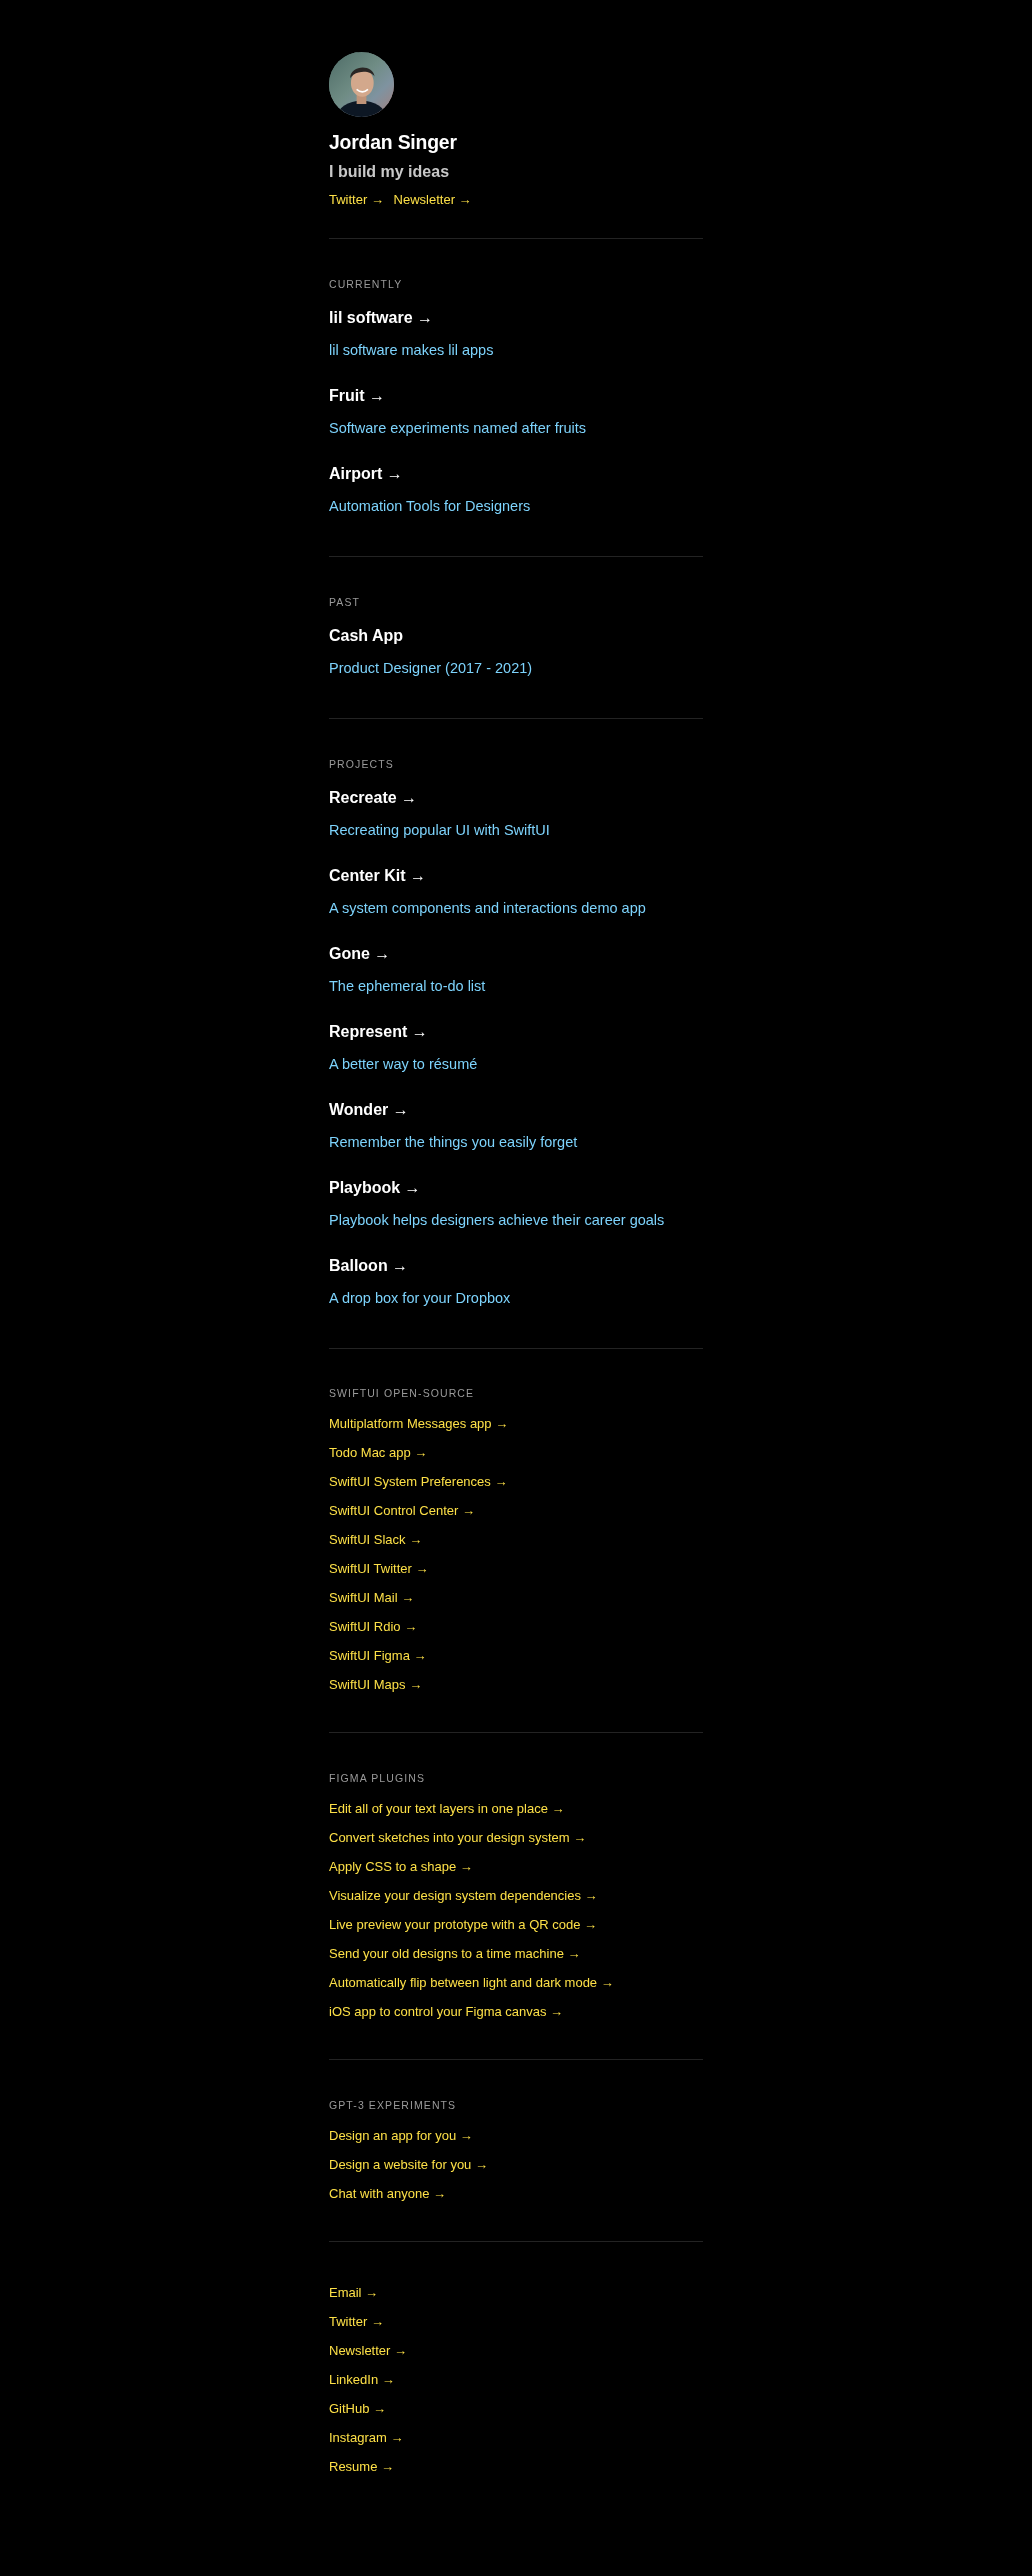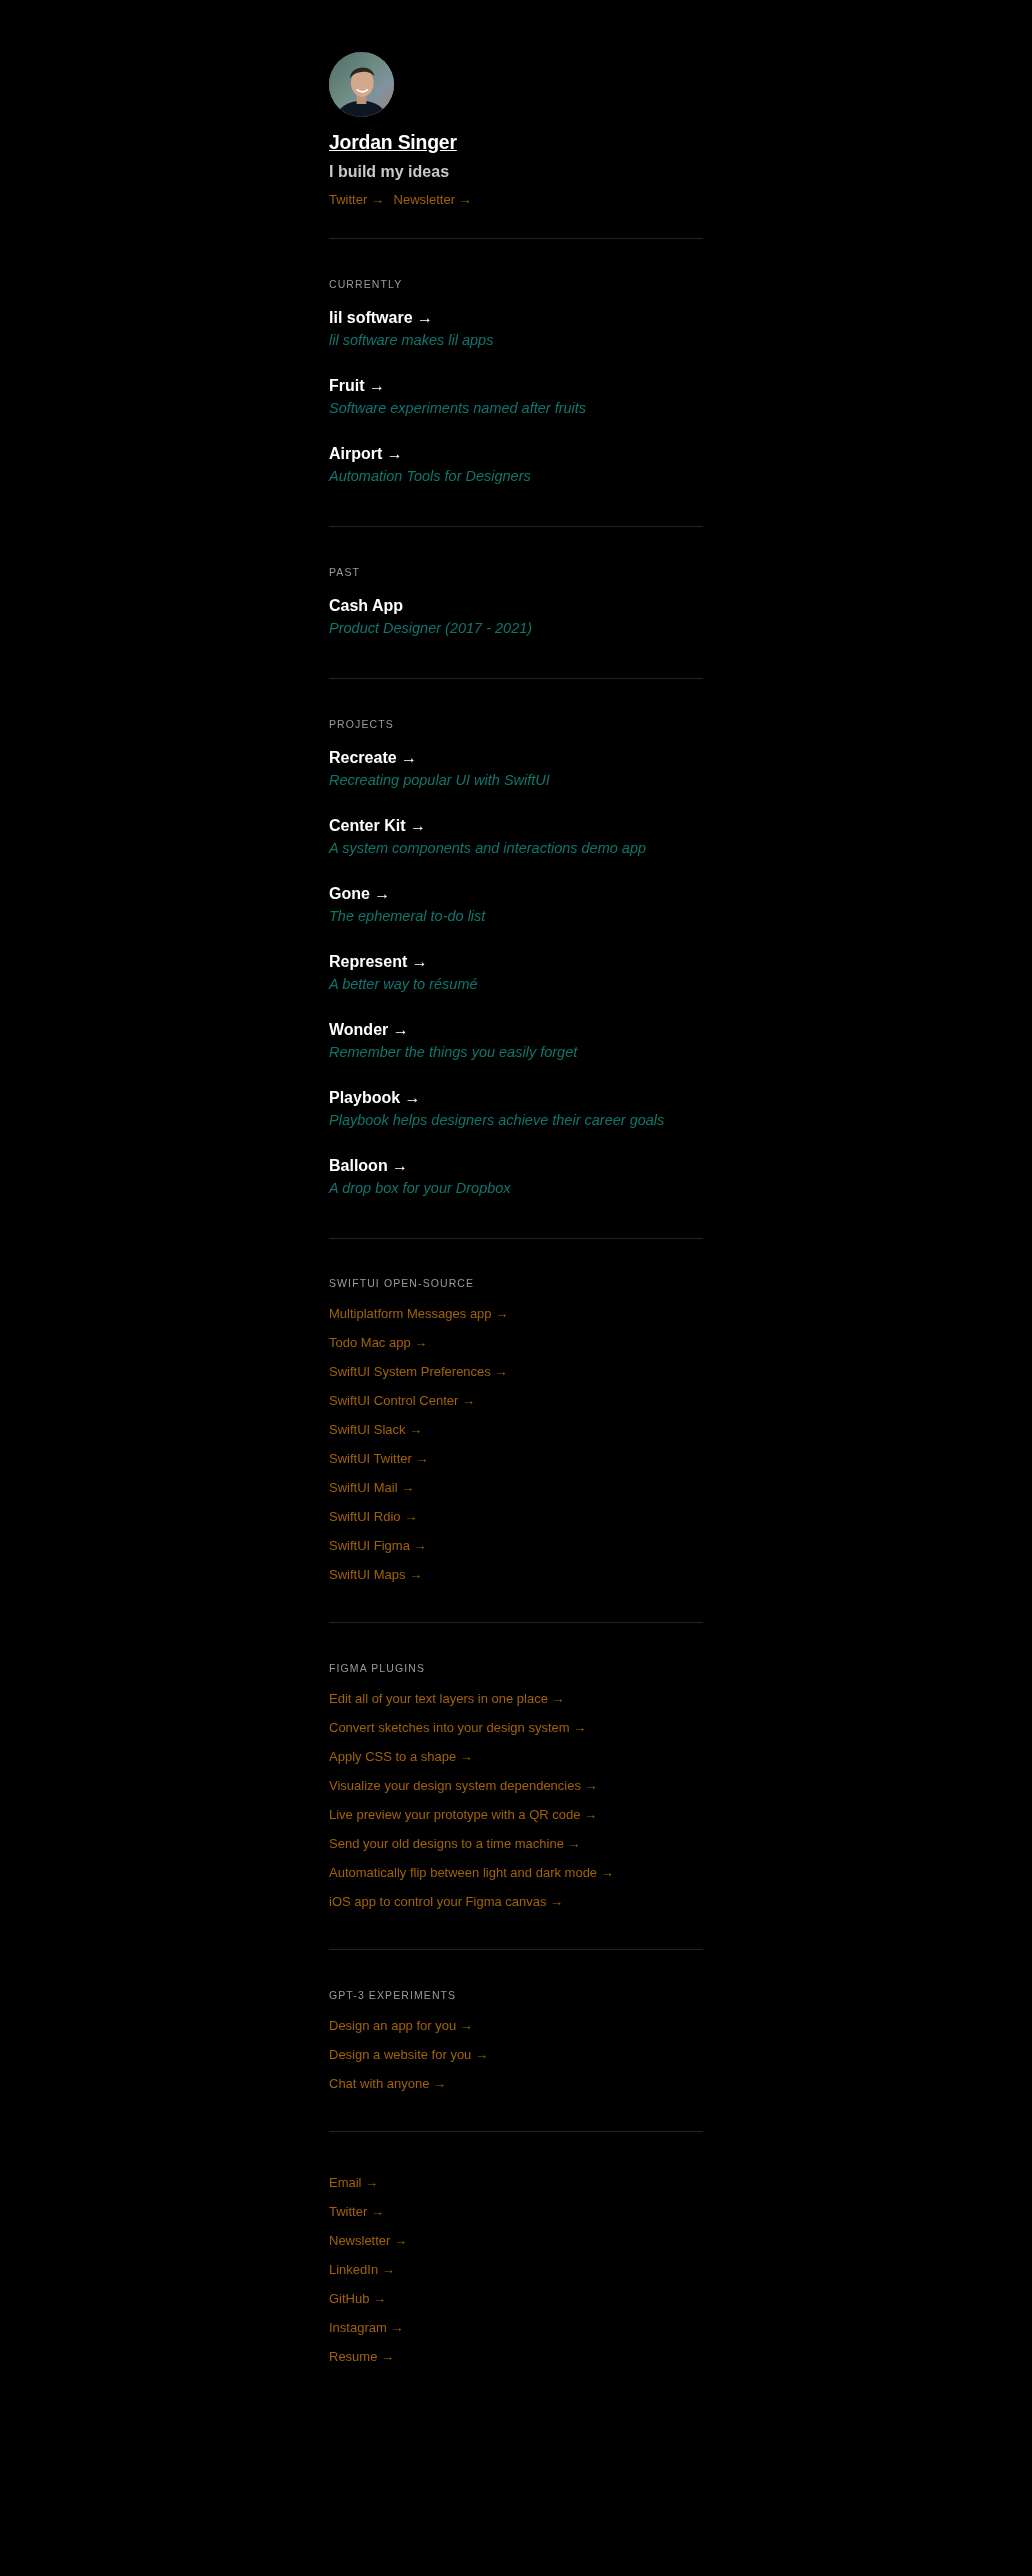--- a/index.html
+++ b/index.html
@@ -32,38 +32,37 @@
                   linear-gradient(135deg, #4f6f6a 0%, #6e8f86 35%, #7c8f9a 55%, #b88a86 80%, #5e7570 100%);
     }
     .avatar svg { width: 100%; height: 100%; display: block; }
     .name {
       margin-top: 13px;
       font-size: 19.4px;
       line-height: 24px;
       font-weight: 700;
       color: #ffffff;
       letter-spacing: -0.2px;
-      text-decoration: underline;
     }
     .tagline {
       margin-top: 6.5px;
       font-size: 16px;
       line-height: 21px;
       color: #c8c8c8;
       font-weight: 700;
     }
     .header-links {
       margin-top: 9.7px;
       display: flex;
       gap: 9.7px;
       font-size: 13px;
       line-height: 18px;
     }
     .header-links a, .link-list a {
-      color: #a16207;
+      color: #fde047;
       text-decoration: none;
     }
     
     .divider {
       height: 0.8px;
       background: #232323;
       width: 374px;
     }
     .divider.first { margin-top: 29px; }
     .section {
@@ -85,23 +84,22 @@
       font-size: 16px;
       line-height: 21px;
       font-weight: 700;
       color: #ffffff;
       text-decoration: none;
       display: inline-block;
     }
     .entry-desc {
       font-size: 14.5px;
       line-height: 21px;
-      color: #0f766e;
-      margin-top: 2px;
-      font-style: italic;
+      color: #7dd3fc;
+      margin-top: 12px;
     }
     .link-list {
       margin-top: 16px;
       list-style: none;
     }
     .link-list li {
       font-size: 13px;
       line-height: 16px;
       margin-bottom: 13px;
     }

